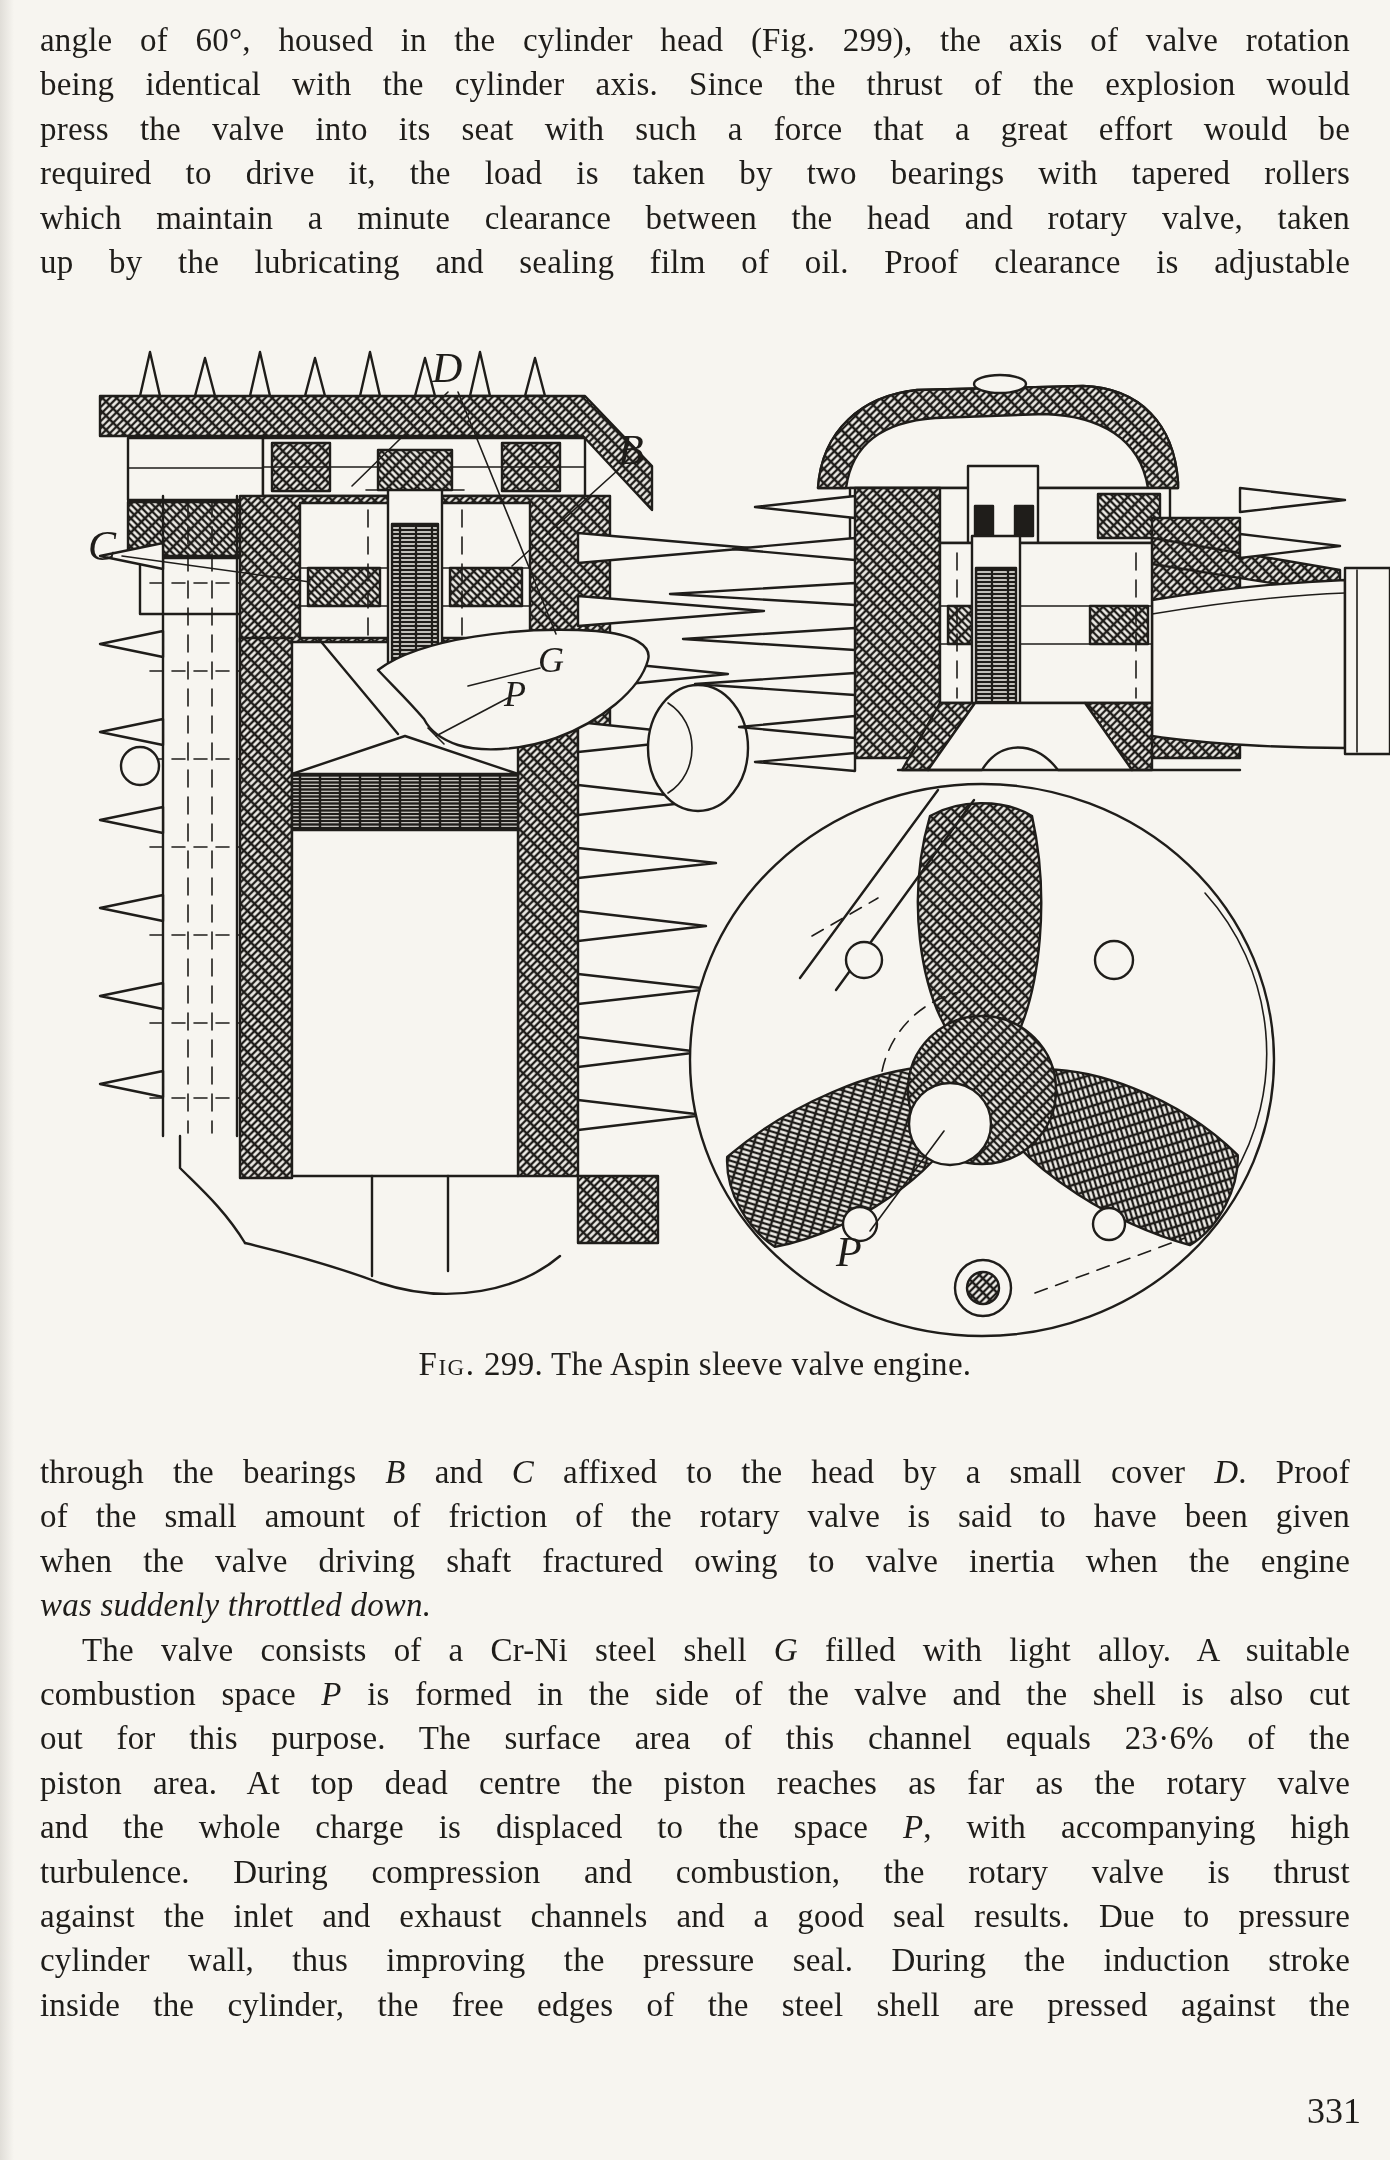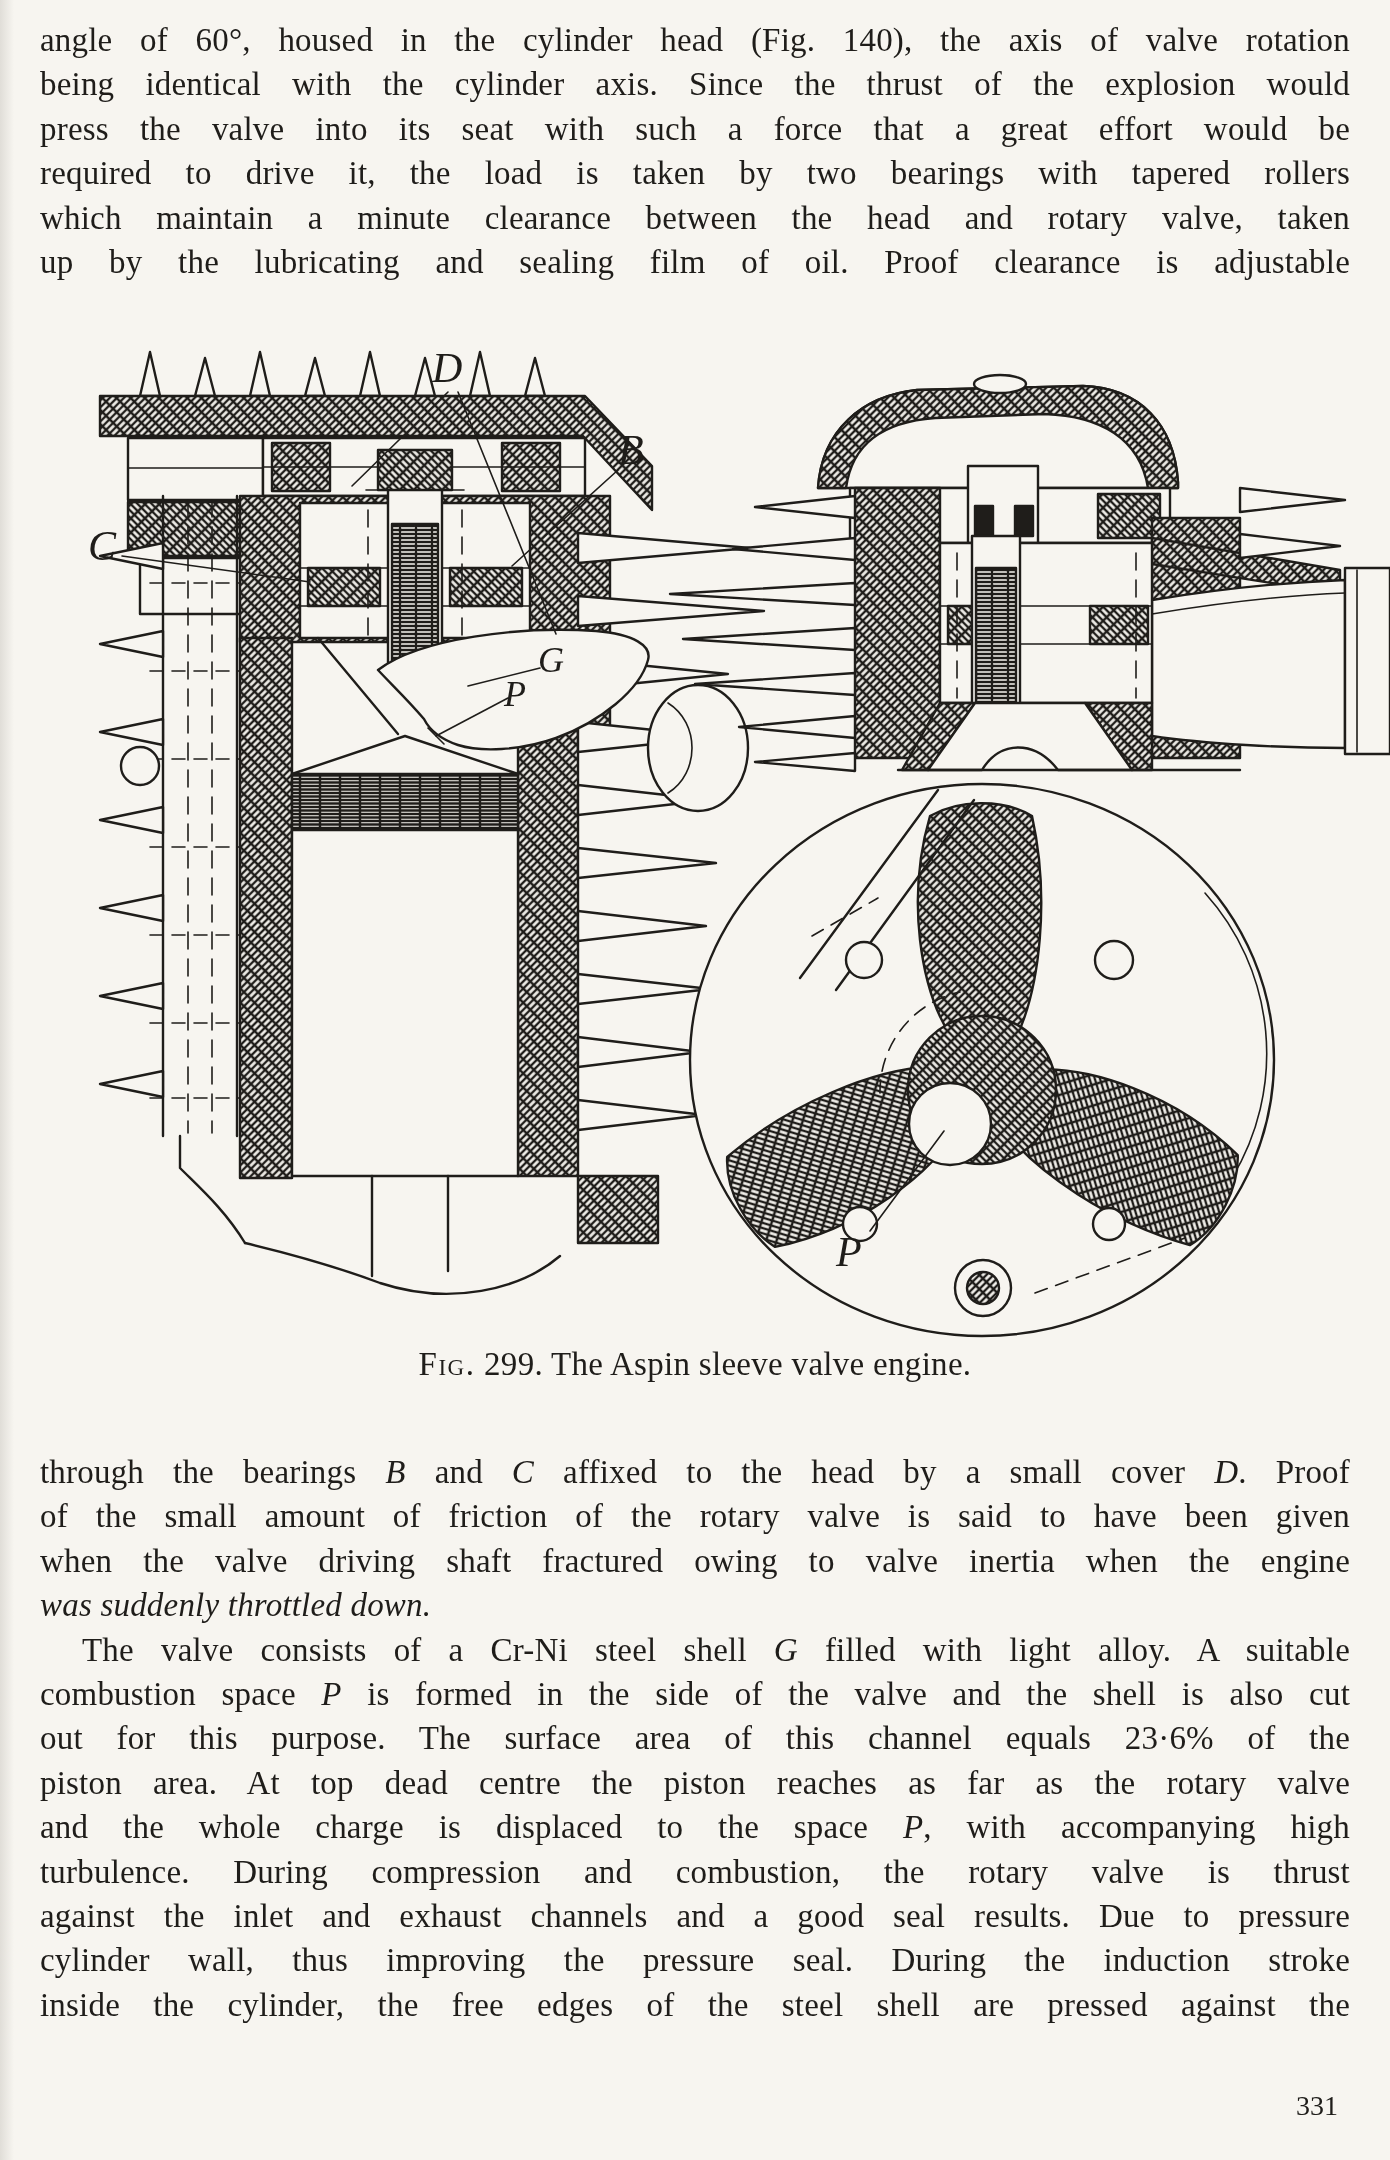--- a/index.html
+++ b/index.html
@@ -11,41 +11,41 @@
   .line{font-size:33px;line-height:44.4px;text-align:justify;text-align-last:justify;
         white-space:normal;letter-spacing:.2px;}
   .line.nojust{text-align-last:left;font-style:italic;}
   .line.indent{padding-left:42px;}
   .it{font-style:italic;}
   #block1{top:18px;}
   #block2{top:1450px;}
   .caption{position:absolute;left:0;top:1346px;width:1390px;text-align:center;
         font-size:33px;letter-spacing:.3px;}
   .caption .sc{font-variant:small-caps;letter-spacing:1.5px;}
-  .pageno{position:absolute;top:2090px;right:52px;font-size:28px;}
+  .pageno{position:absolute;top:2090px;right:29px;font-size:36px;}
   #fig{position:absolute;left:0;top:338px;}
   
   #fig path,#fig rect,#fig line,#fig circle,#fig ellipse,#fig polygon
        {stroke:#1f1d1a;stroke-width:2.4;stroke-linejoin:round;stroke-linecap:round;}
   #fig .thin{stroke-width:1.6;}
   #fig .dash{stroke-dasharray:17 10;}
   #fig .dash2{stroke-dasharray:13 9;}
   #fig text{stroke:none;fill:#1f1d1a;font-family:"Liberation Serif",serif;font-style:italic;}
   .pap{fill:#f7f5f0;} .hA{fill:url(#h1);} .hB{fill:url(#h2);}
   .thr{fill:url(#thrp);} .rg{fill:url(#rings);} .nf{fill:none;} .ink{fill:#1f1d1a;}
   .lblbig{font-size:42px;} .lblmid{font-size:36px;}
 </style>
 </head>
 <body>
 
 <div class="page">
   <div class="edge-shade"></div>
 
   <div id="block1" class="textblock">
-      <div class="line"><span>angle of 60°, housed in the cylinder head (Fig. 140), the axis of valve rotation</span></div>
+      <div class="line"><span>angle of 60°, housed in the cylinder head (Fig. 299), the axis of valve rotation</span></div>
       <div class="line"><span>being identical with the cylinder axis. Since the thrust of the explosion would</span></div>
       <div class="line"><span>press the valve into its seat with such a force that a great effort would be</span></div>
       <div class="line"><span>required to drive it, the load is taken by two bearings with tapered rollers</span></div>
       <div class="line"><span>which maintain a minute clearance between the head and rotary valve, taken</span></div>
       <div class="line"><span>up by the lubricating and sealing film of oil. Proof clearance is adjustable</span></div>
     </div>
 
   <svg id="fig" width="1390" height="1014" viewBox="0 0 1390 1014">
     <defs>
       <pattern id="h1" width="10" height="10" patternUnits="userSpaceOnUse" patternTransform="rotate(45)">

